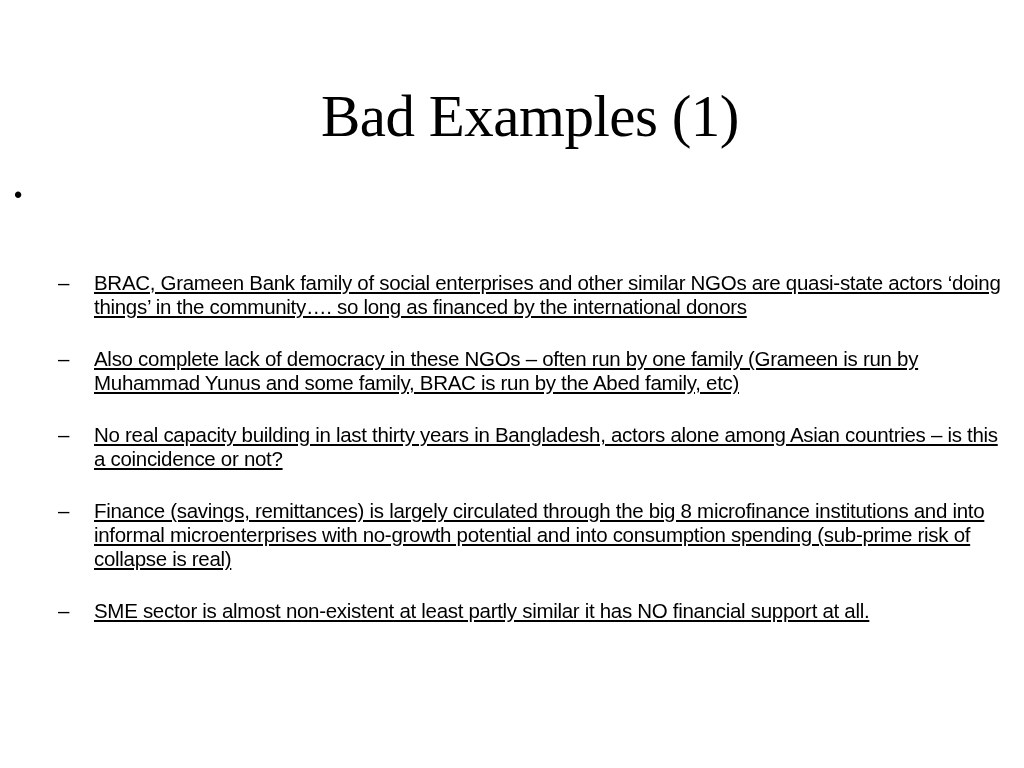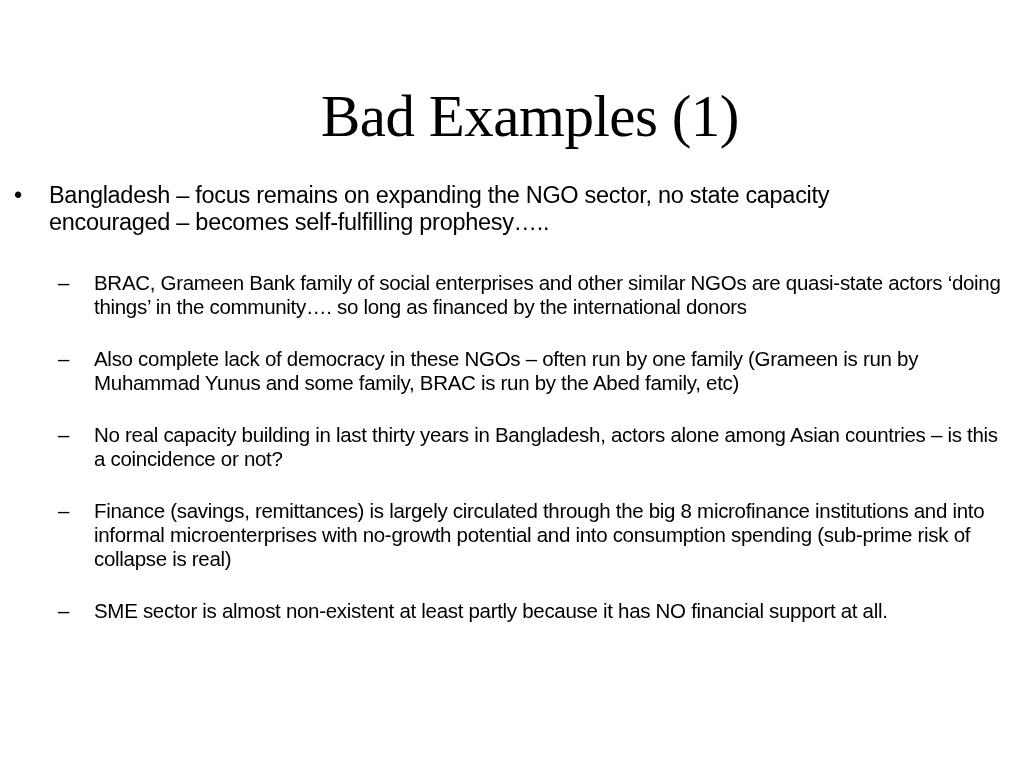--- a/index.html
+++ b/index.html
@@ -66,30 +66,30 @@
     }
     .sub-item .marker {
       position: absolute;
       left: 0;
       top: 0;
     }
     .sub-item .text {
       display: block;
       margin-left: 36px;
       width: 920px;
+      text-decoration: underline;
     }
   </style>
 </head>
 <body>
 
 <h1 class="slide-title">Bad Examples (1)</h1>
 
 <div class="bullet-l1">
   <span class="marker">•</span>
-  <span class="text">Bangladesh – focus remains on expanding the NGO sector, no state capacity encouraged – becomes self-fulfilling prophesy…..</span>
 </div>
 
 <ul class="sub-list">
   <li class="sub-item">
     <span class="marker">–</span>
     <span class="text">BRAC, Grameen Bank family  of social enterprises and other similar NGOs are quasi-state actors ‘doing things’ in the community…. so long as financed by the international donors</span>
   </li>
   <li class="sub-item">
     <span class="marker">–</span>
     <span class="text">Also complete lack of democracy in these NGOs – often run by one family (Grameen is run by Muhammad Yunus and some family, BRAC is run by the Abed family, etc)</span>
@@ -97,15 +97,15 @@
   <li class="sub-item">
     <span class="marker">–</span>
     <span class="text">No real capacity building in last thirty years in Bangladesh, actors alone among Asian countries – is this a coincidence or not?</span>
   </li>
   <li class="sub-item">
     <span class="marker">–</span>
     <span class="text">Finance (savings, remittances) is largely circulated through the big 8 microfinance institutions and into informal microenterprises with no-growth potential and into consumption spending (sub-prime risk of collapse is real)</span>
   </li>
   <li class="sub-item">
     <span class="marker">–</span>
-    <span class="text">SME sector is almost non-existent at least partly because it has NO financial support at all.</span>
+    <span class="text">SME sector is almost non-existent at least partly similar it has NO financial support at all.</span>
   </li>
 </ul>
 
 </body></html>

